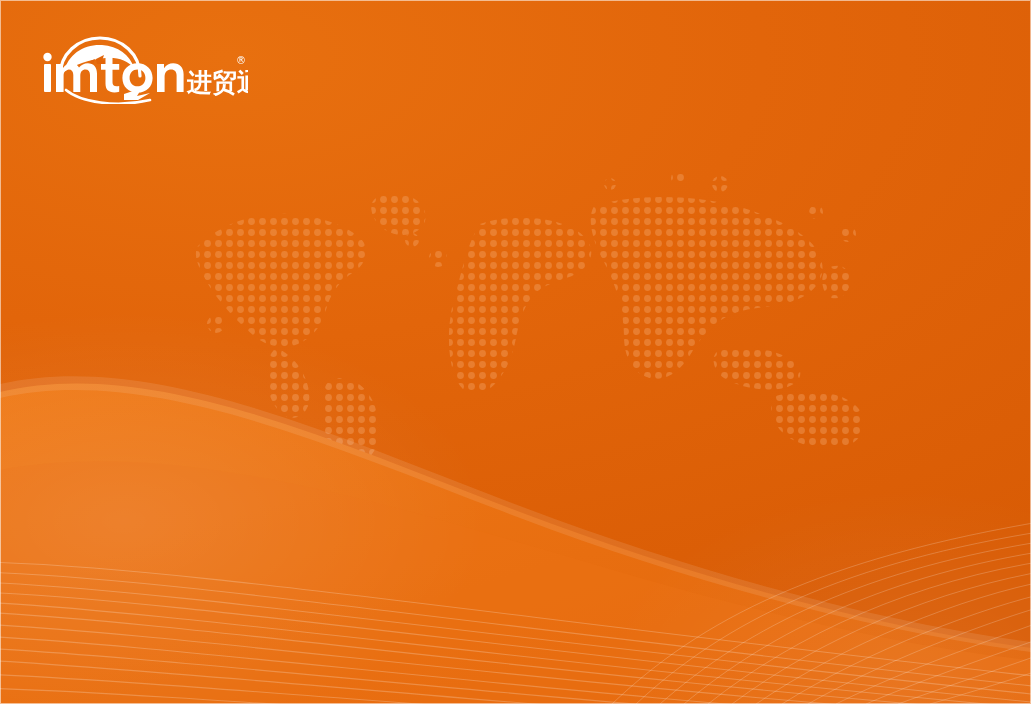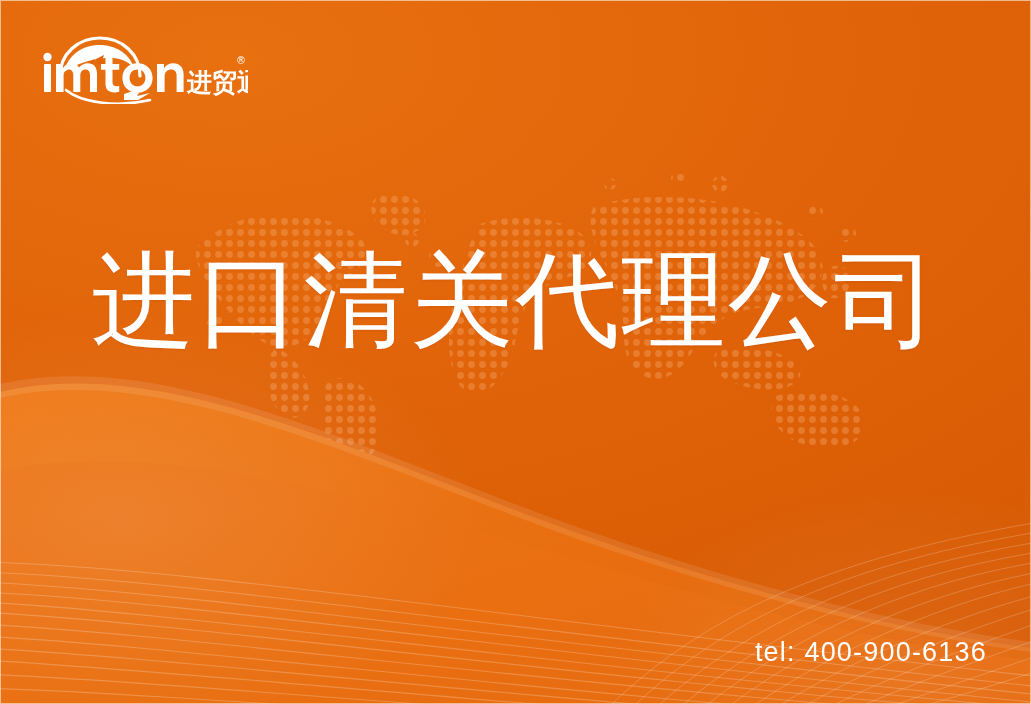--- a/index.html
+++ b/index.html
@@ -288,18 +288,16 @@
       <text x="198" y="36" fill="#ffffff" font-family="&quot;DejaVu Sans&quot;, sans-serif" font-size="10">®</text>
 
       <g>
         <path d="M28,62 C42,74 78,80 112,72" fill="none" stroke="#ffffff" stroke-width="2.6" stroke-linecap="round"></path>
         <path d="M86,66 L104,60 L99,68 L112,65 L100,72 L86,72 Z" fill="#ffffff"></path>
       </g>
     </svg>
   </div>
 
   <div class="headline">
-    <div class="title-line-2">进口清关代理公司</div>
-  </div>
-
-  <div class="tel">tel: 400-900-6136</div>
+  </div>
+
 
 </div>
 
 </body></html>

